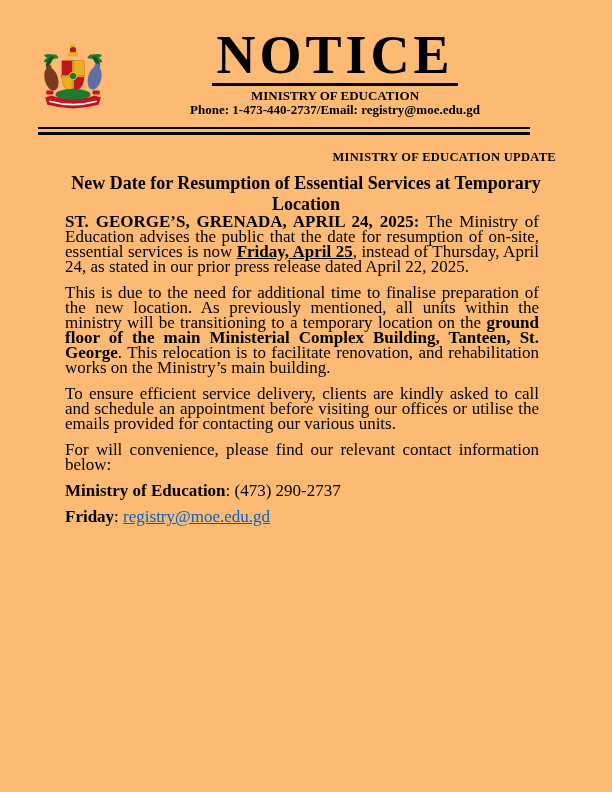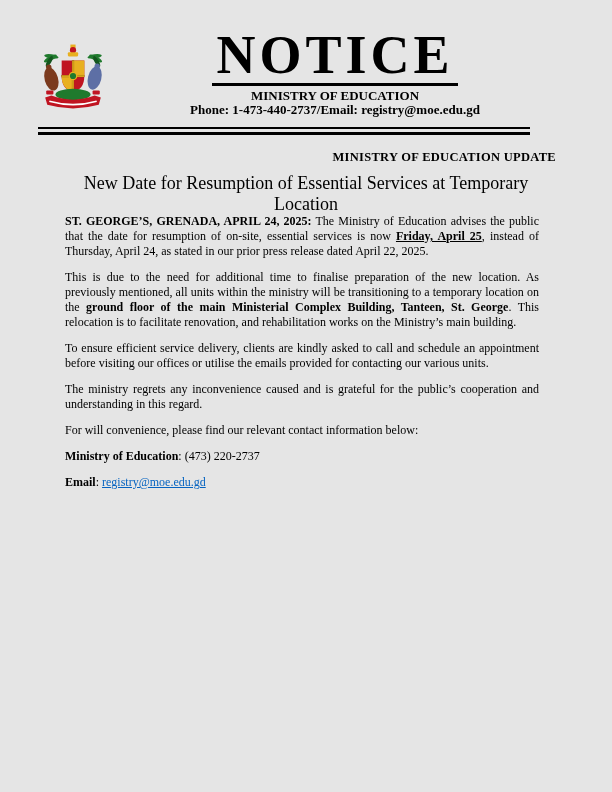--- a/index.html
+++ b/index.html
@@ -1,21 +1,21 @@
 <!DOCTYPE html>
 <html><head>
 <meta charset="utf-8">
 <style>
   html,body { margin:0; padding:0; background:#888; }
   .page {
     position: relative;
     width: 612px;
     height: 792px;
     margin: 0 auto;
-    background: #e5e5e5;
+    background: #fdba74;
     font-family: "Liberation Serif", "DejaVu Serif", serif;
     color: #000000;
     overflow: hidden;
   }
   .emblem {
     position: absolute;
     left: 39px;
     top: 43px;
     width: 68px;
     height: 68px;
@@ -66,31 +66,31 @@
     font-weight: bold;
     letter-spacing: 0.3px;
   }
   .headline {
     position: absolute;
     left: 56px;
     top: 173px;
     width: 500px;
     text-align: center;
     font-size: 18px;
-    font-weight: normal;
+    font-weight: bold;
   }
   .body-text {
     position: absolute;
     left: 65px;
     top: 214px;
     width: 490px;
   }
   .body-text p {
     margin: 0 16px 11px 0;
-    font-size: 12px;
+    font-size: 17px;
     line-height: 15px;
     text-align: justify;
   }
   .body-text p.contact-line { text-align: left; }
   .doc-link {
     color: #0563C1;
     text-decoration: underline;
     cursor: pointer;
   }
 </style>
@@ -157,19 +157,18 @@
   <div class="double-rule"></div>
 
   <div class="update-label">MINISTRY OF EDUCATION UPDATE</div>
 
   <div class="headline">New Date for Resumption of Essential Services at Temporary Location</div>
 
   <div class="body-text">
     <p><span style="font-weight: bold;">ST. GEORGE’S, GRENADA, APRIL 24, 2025:</span><span> The Ministry of Education advises the public that the date for resumption of on-site, essential services is now </span><span style="font-weight: bold; text-decoration: underline;">Friday, April 25</span><span>, instead of Thursday, April 24, as stated in our prior press release dated April 22, 2025.</span></p>
     <p><span>This is due to the need for additional time to finalise preparation of the new location. As previously mentioned, all units within the ministry will be transitioning to a temporary location on the </span><span style="font-weight: bold;">ground floor of the main Ministerial Complex Building, Tanteen, St. George</span><span>. This relocation is to facilitate renovation, and rehabilitation works on the Ministry’s main building.</span></p>
     <p><span>To ensure efficient service delivery, clients are kindly asked to call and schedule an appointment before visiting our offices or utilise the emails provided for contacting our various units.</span></p>
-    <p><span>The ministry regrets any inconvenience caused and is grateful for the public’s cooperation and understanding in this regard.</span></p>
     <p><span>For will convenience, please find our relevant contact information below:</span></p>
-    <p class="contact-line"><span style="font-weight: bold;">Ministry of Education</span><span>: (473) 220-2737</span></p>
-    <p class="contact-line"><span style="font-weight: bold;">Email</span><span>: </span><a class="doc-link" style="color: rgb(5, 99, 193); text-align: center;">registry@moe.edu.gd</a></p>
+    <p class="contact-line"><span style="font-weight: bold;">Ministry of Education</span><span>: (473) 290-2737</span></p>
+    <p class="contact-line"><span style="font-weight: bold;">Friday</span><span>: </span><a class="doc-link" style="color: rgb(5, 99, 193); text-align: center;">registry@moe.edu.gd</a></p>
   </div>
 
 </div>
 
 </body></html>

